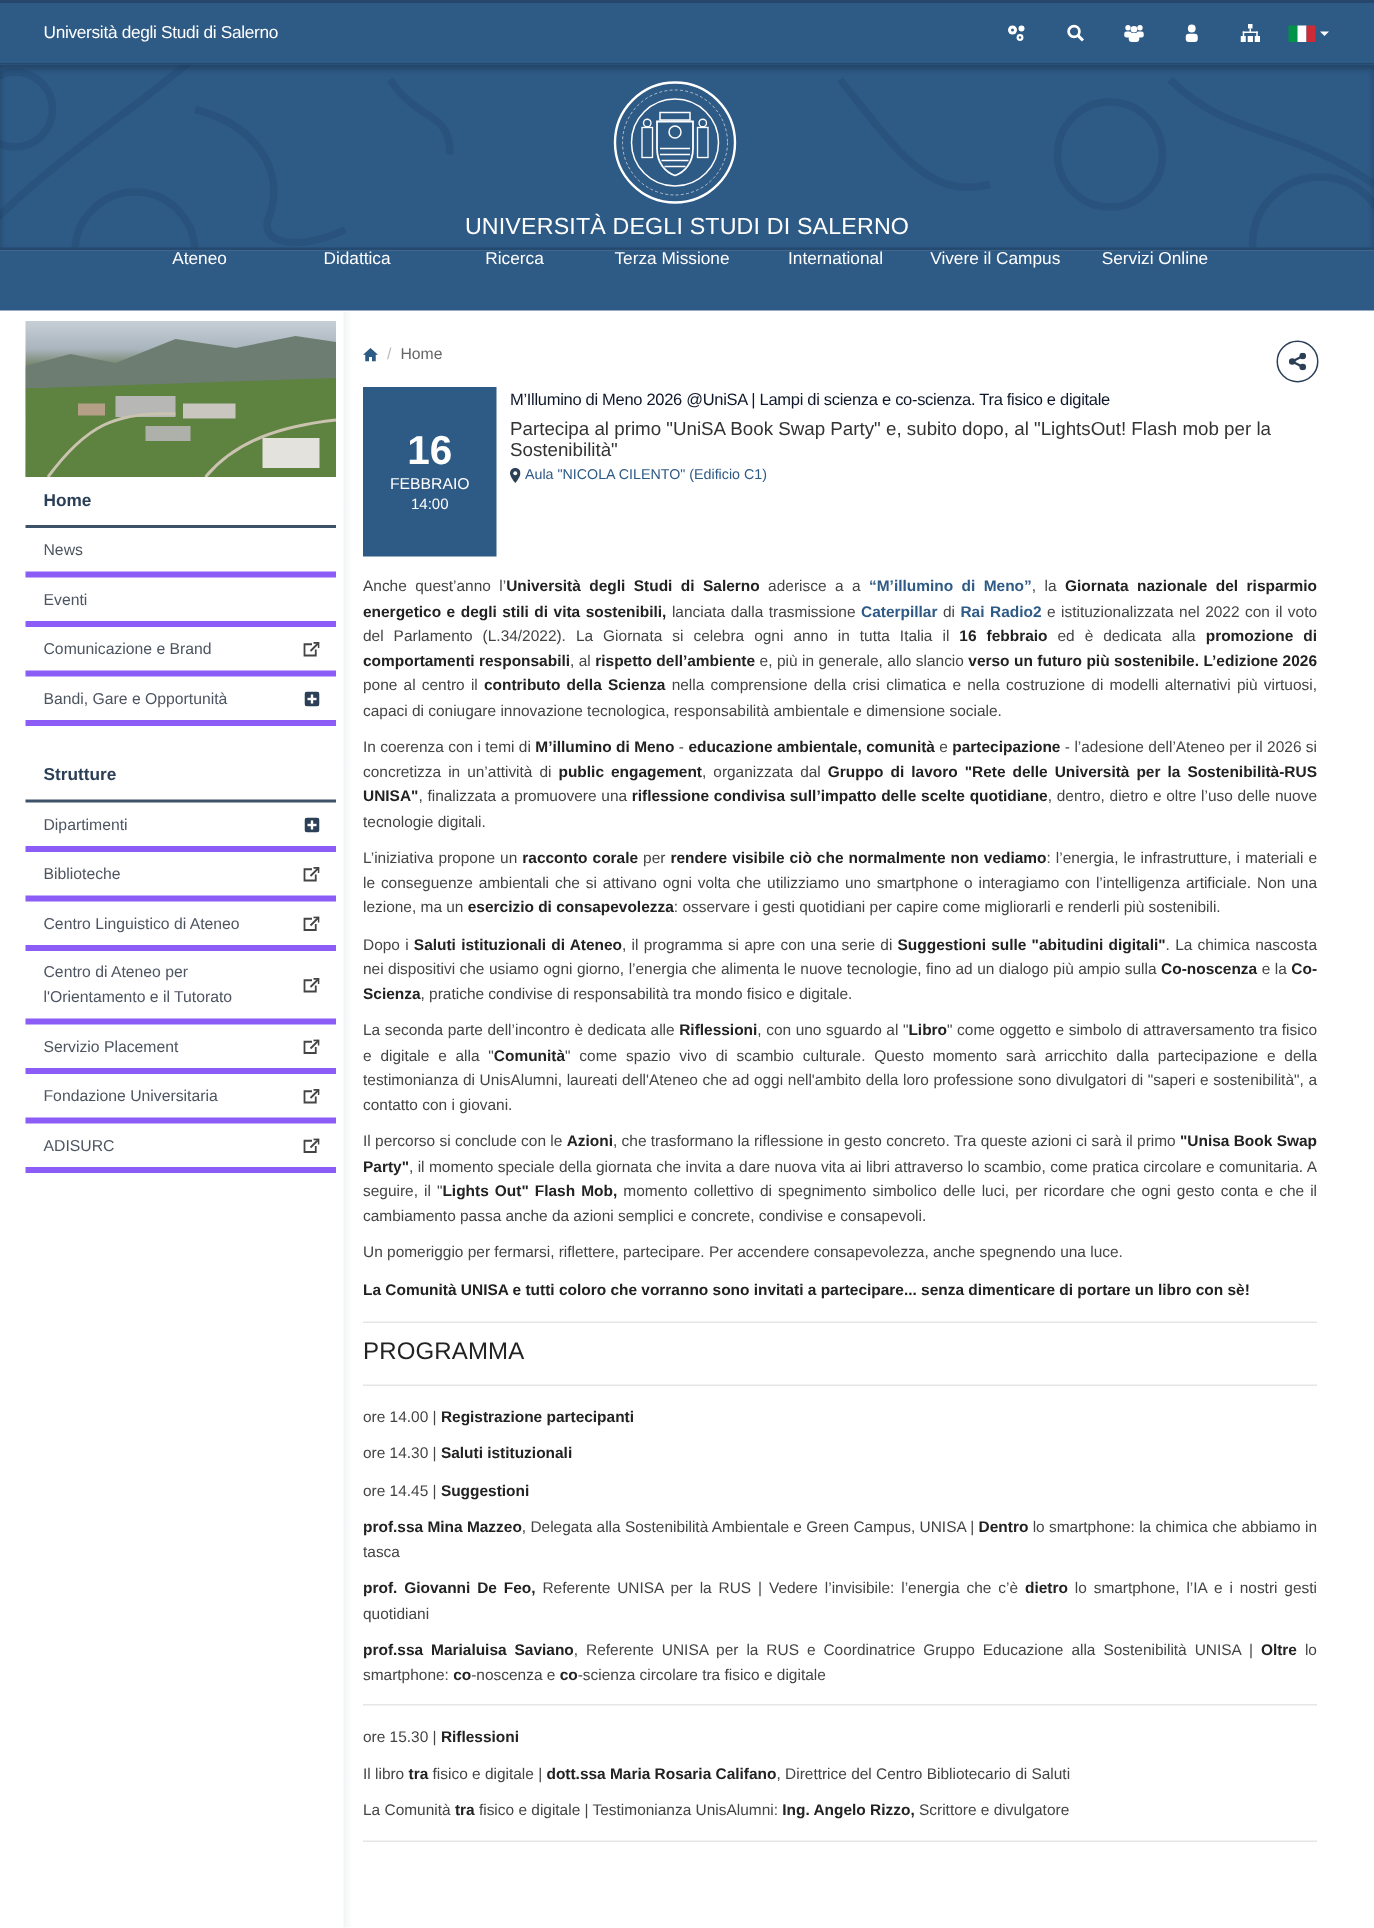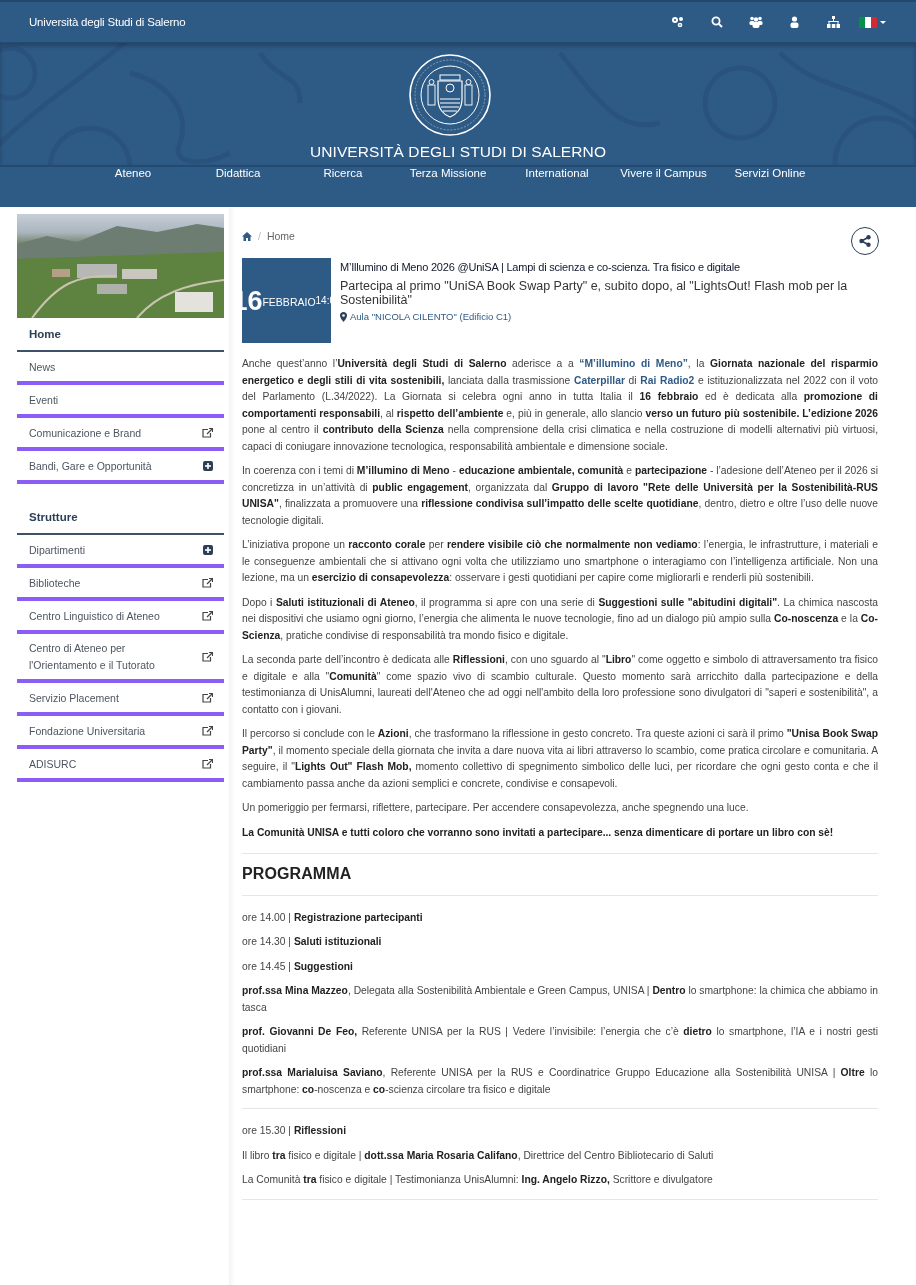--- a/index.html
+++ b/index.html
@@ -24,34 +24,34 @@
 .side-item{min-height:33px;display:flex;align-items:center;justify-content:space-between;padding:0 11px 0 12px;font-size:10.5px;color:#4d5561;border-bottom:4px solid #8b5cf6}
 .side-item.tall{height:49px;line-height:17px}
 .side-gap{height:17px}
 .side-shadow{position:absolute;left:229px;top:208px;width:6px;height:1077px;background:linear-gradient(90deg,#f1f3f5,#fff)}
 .content{margin-left:18px;width:636px;position:relative}
 .crumb{display:flex;align-items:center;gap:6px;color:#666;font-size:10.5px;height:16px;margin-top:14px}
 .crumb .sep{color:#bbb}
 .share{position:absolute;right:-1px;top:13px;width:28px;height:28px;border:1.6px solid #2b3f56;border-radius:50%;display:flex;align-items:center;justify-content:center}
 h1.title{font-weight:normal;font-size:21px;color:#333;margin-top:9px;letter-spacing:-0.3px}
 .event{display:flex;margin-top:14px}
-.datebox{width:89px;height:85px;background:#2e5a86;color:#fff;display:flex;align-items:center;justify-content:center;flex:none}
+.datebox{width:89px;height:113px;background:#2e5a86;color:#fff;display:flex;flex-direction:column;align-items:center;justify-content:center;flex:none}
 .datebox .d{font-size:27px;font-weight:bold;line-height:28px}
 .datebox .m{font-size:10.5px;line-height:14px;margin-top:2px}
 .datebox .t{font-size:10px;line-height:14px}
 .evinfo{padding-left:9px;padding-top:1px}
 .evinfo .h{font-size:11px;color:#0f172a;line-height:17px;letter-spacing:-0.2px}
 .evinfo .s{font-size:12.5px;color:#333;line-height:13.5px;margin-top:4px}
 .evinfo .loc{font-size:9.5px;color:#2e5a86;margin-top:4px;display:flex;align-items:center;gap:3px}
 .body{margin-top:13px;font-size:10.3px;line-height:16.5px;color:#444;text-align:justify}
 .body p{margin-bottom:8px}
 .body b{color:#222}
 .body .lnk{color:#2e5a86;font-weight:bold}
 hr.sep{border:none;border-top:1px solid #e6e6e6;margin:12px 0}
-h2.prog{font-size:16px;font-weight:bold;color:#222;margin:6px 0 0;letter-spacing:0.1px}
+h2.prog{font-size:16px;font-weight:normal;color:#222;margin:6px 0 0;letter-spacing:0.1px}
 .prog-list p{margin-bottom:8px}
 </style>
 </head>
 <body>
 
 <div class="topbar">
   <span class="brand">Università degli Studi di Salerno</span>
   <div class="icons">
     <span class="ic">
       <svg width="13" height="12" viewBox="0 0 13 12">

